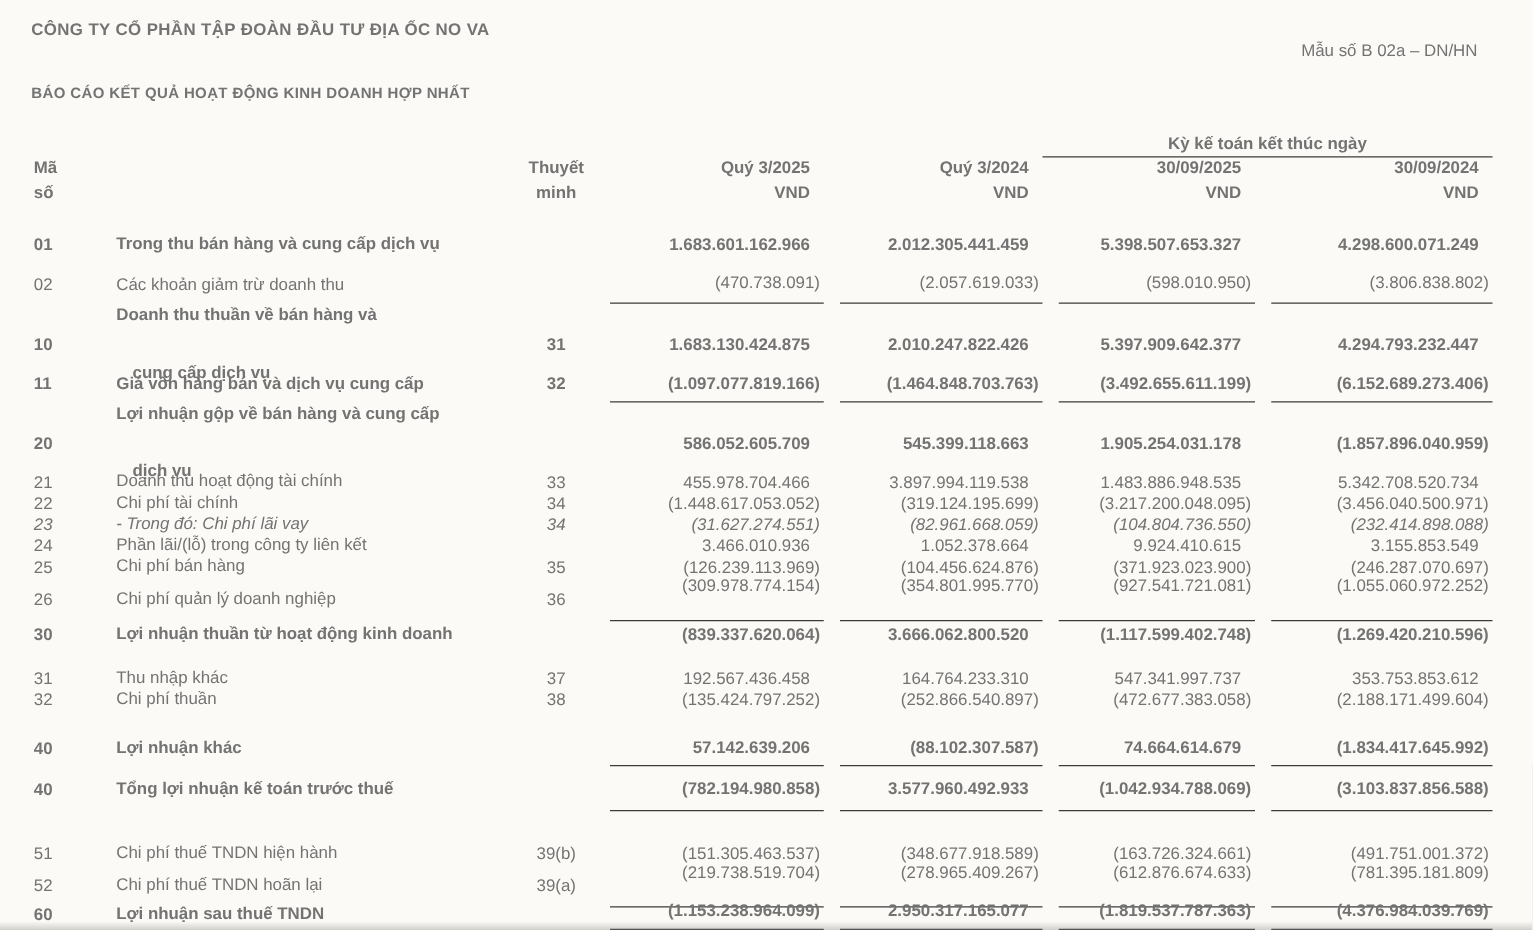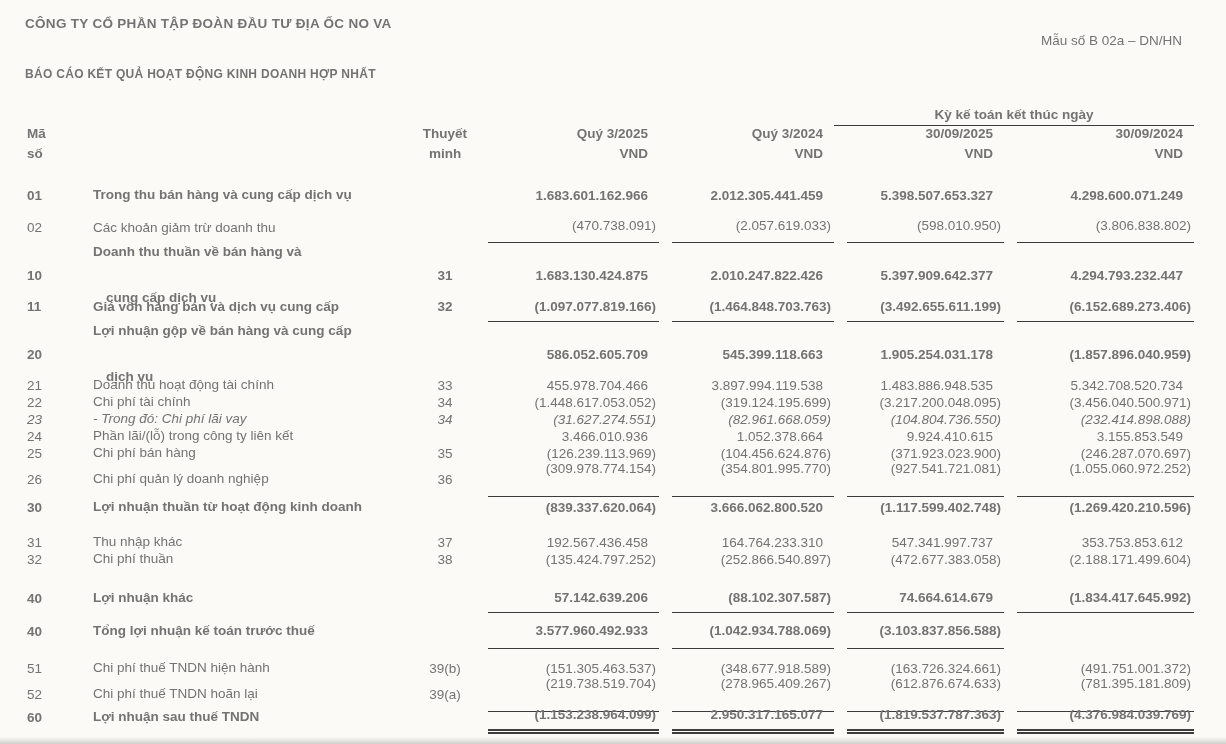--- a/index.html
+++ b/index.html
@@ -32,21 +32,21 @@
   .val.pos { padding-right:11px; }
   .ul  { border-bottom:1.5px solid #3c3c3c; }
   .ul2 { border-bottom:5px double #3c3c3c; }
   .b { font-weight:700; }
   .i { font-style:italic; }
 
   .r-01{height:34px} .r-02{height:31px} .r-10{height:48px} .r-11{height:31px} .r-20{height:54px}
   .r-21,.r-22,.r-23,.r-24,.r-25{height:17px} .r-26{height:24px}
   .r-30{margin-top:6px;height:32px} .r-31{margin-top:10px;height:17px} .r-32{height:17px}
   .r-40{margin-top:16px;height:30px} .r-50{height:36px}
-  .r-51{margin-top:10px;height:17px} .r-52{height:24px} .r-60{height:34px}
+  .r-51{margin-top:24px;height:17px} .r-52{height:24px} .r-60{height:34px}
   .r-26 .val,.r-52 .val{padding-bottom:20px}
   .r-02 .val{padding-bottom:4px}
 
   .bottom-shadow { position:absolute; left:0; right:0; bottom:0; height:7px;
     background:linear-gradient(to bottom, rgba(150,150,148,0), rgba(130,130,128,.35)); }
 </style>
 </head>
 <body>
 
 <div class="page">
@@ -245,20 +245,21 @@
         <div class="c val ul">(88.102.307.587)</div>
         <div class="c val pos ul">74.664.614.679</div>
         <div class="c val ul">(1.834.417.645.992)</div>
       </div>
       <div class="grid7 trow r-50 b">
         <div class="c code">40</div>
         <div class="c label">
           <div>Tổng lợi nhuận kế toán trước thuế</div>
         </div>
         <div class="c note"></div>
+        <div class="c val ul">(782.194.980.858)</div>
         <div class="c val pos ul">3.577.960.492.933</div>
         <div class="c val ul">(1.042.934.788.069)</div>
         <div class="c val ul">(3.103.837.856.588)</div>
       </div>
       <div class="grid7 trow r-51">
         <div class="c code">51</div>
         <div class="c label">
           <div>Chi phí thuế TNDN hiện hành</div>
         </div>
         <div class="c note">39(b)</div>

